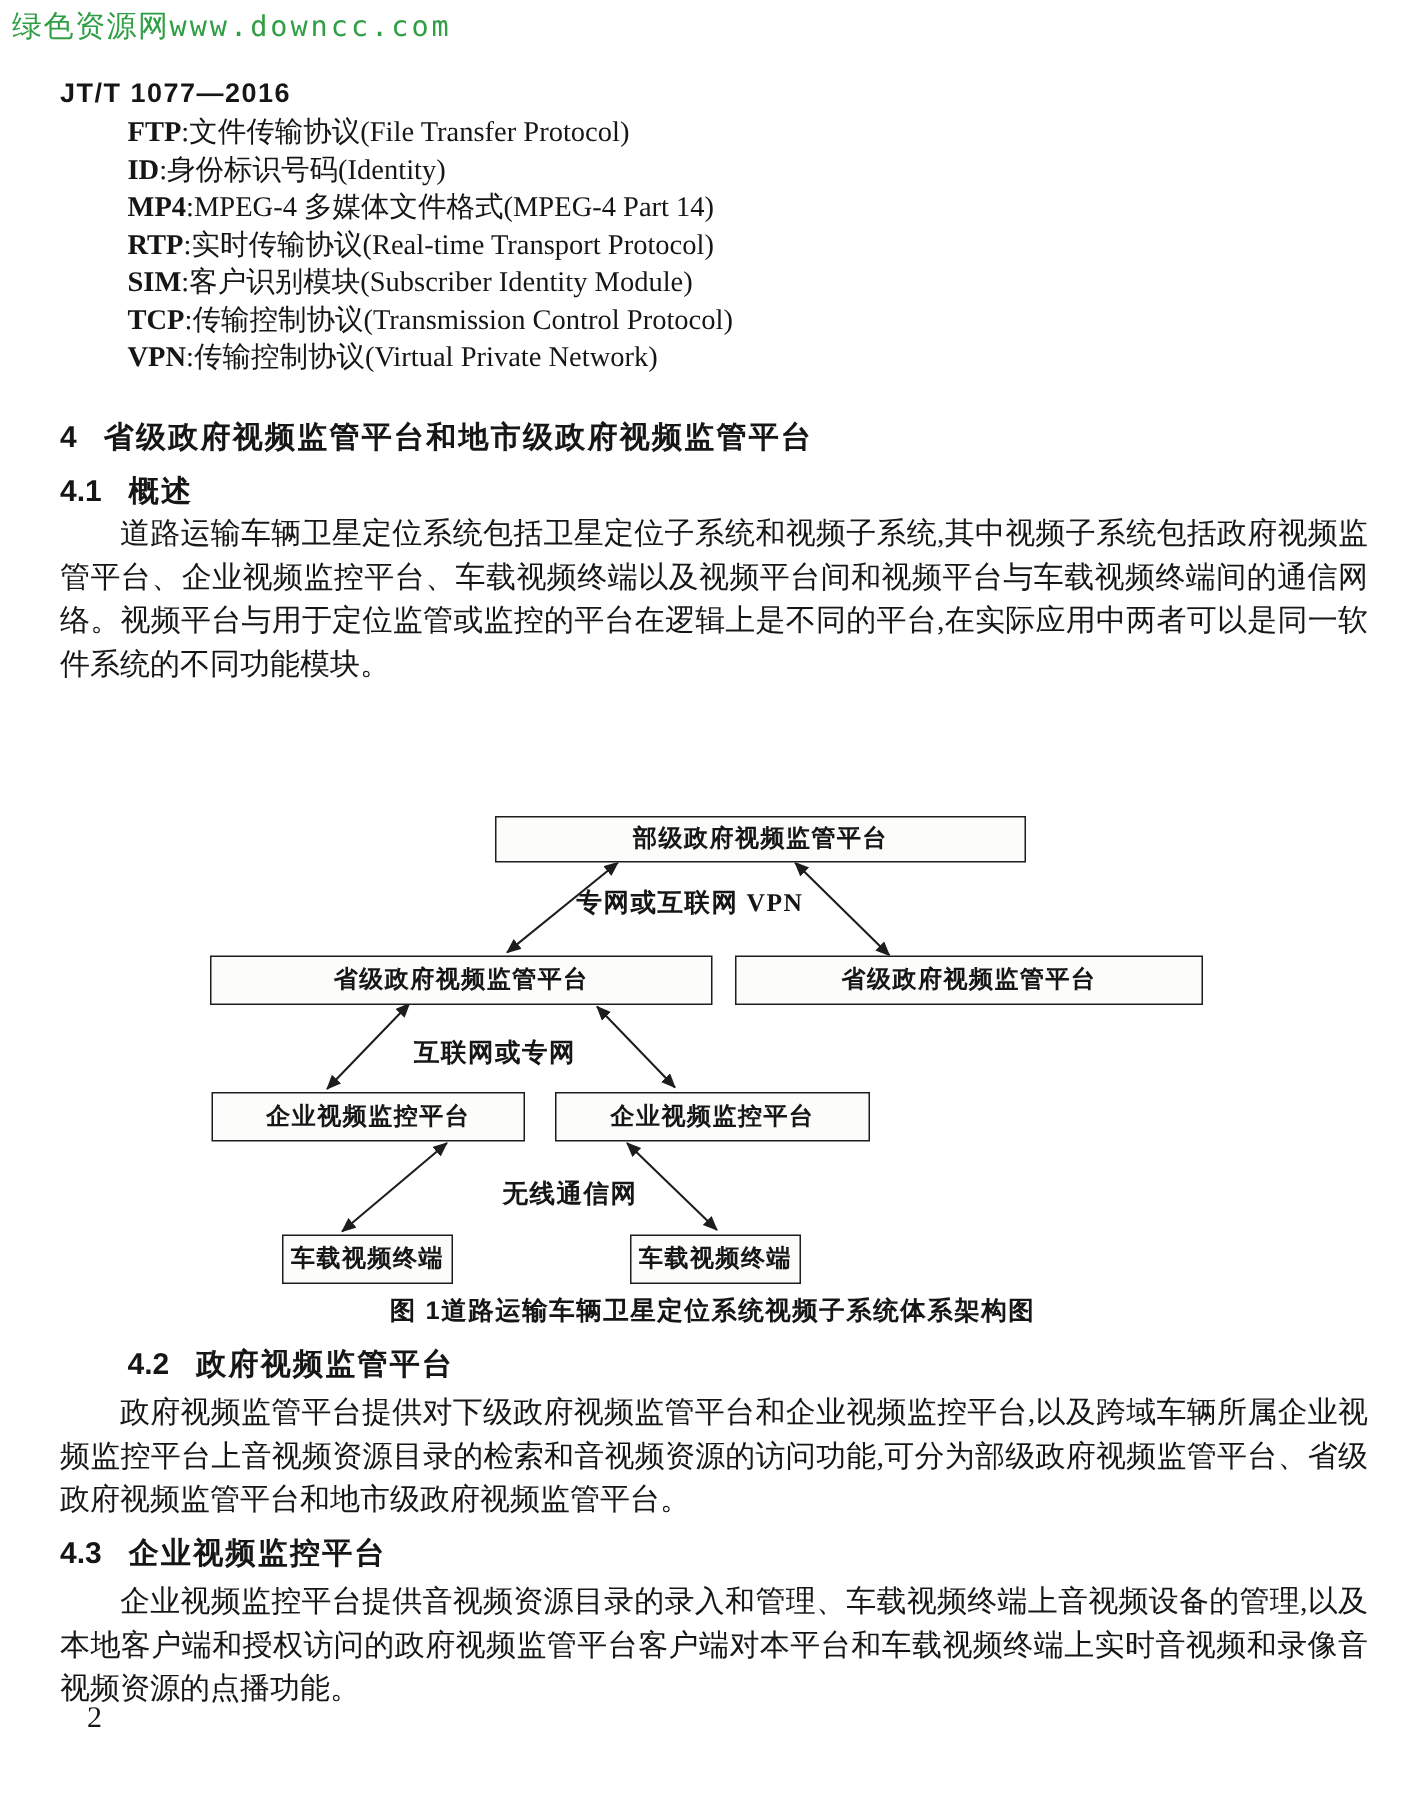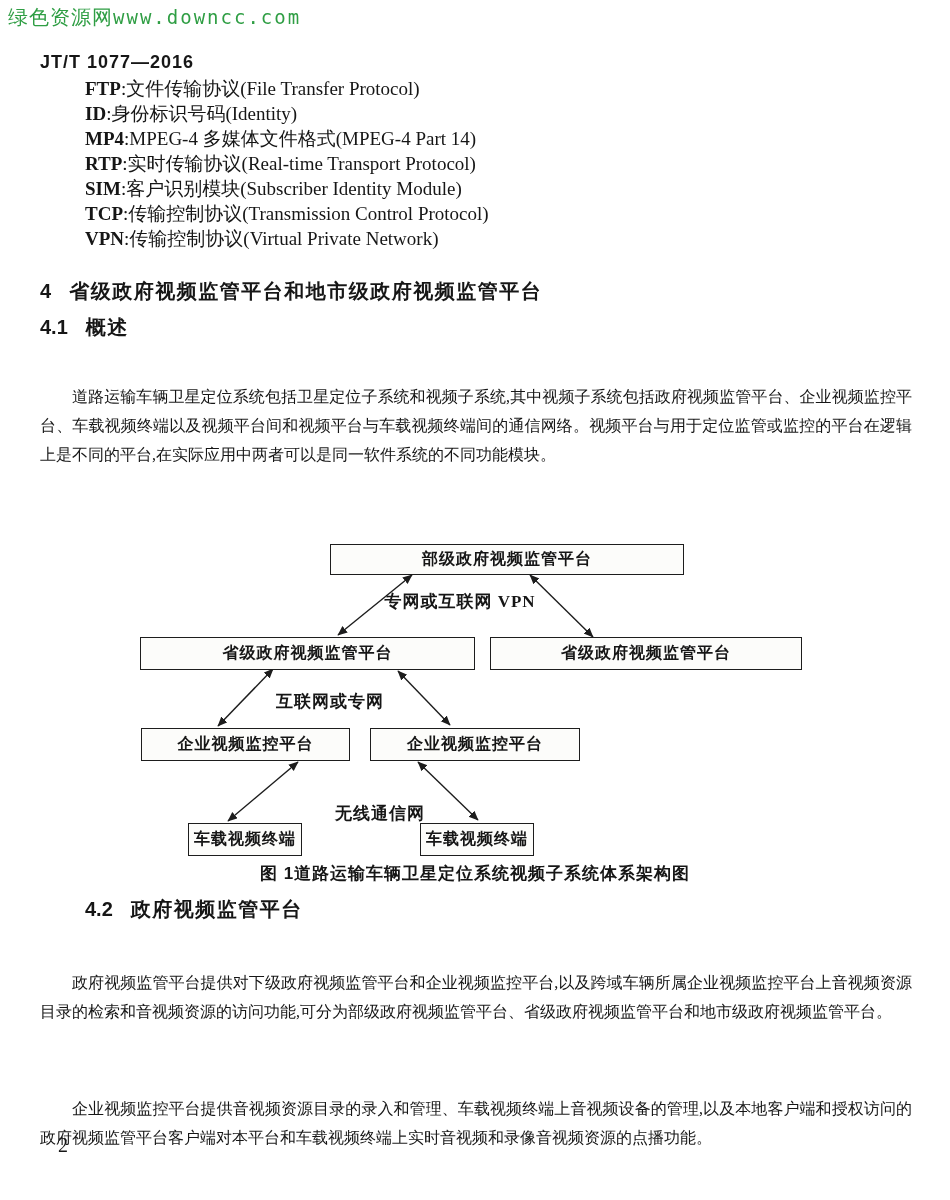--- a/index.html
+++ b/index.html
@@ -39,23 +39,22 @@
     white-space:nowrap;
   }
   .heading .num{display:inline-block;margin-right:18px;letter-spacing:0;}
   .h-s4{top:278px;}
   .h-s41{top:314px;}
   .h-s42{top:896px;margin-left:45px;}
   .h-s43{top:1022px;}
   
   .bodyblock{
     position:absolute;left:40px;width:872px;
-    font-size:16px;line-height:29px;
+    font-size:20px;line-height:29px;
     text-align:justify;
-    margin-top:40px;
   }
   .bodyblock p{margin:0;text-indent:2em;}
   .b-s41{top:342px;}
   .b-s42{top:928px;}
   .b-s43{top:1054px;}
   
   .figure{
     position:absolute;left:95px;top:540px;width:720px;height:350px;
   }
   .figure svg{position:absolute;left:0;top:0;}
@@ -74,21 +73,21 @@
   .n-ent-r{left:275px;top:188px;width:208px;height:31px;}
   .n-veh-l{left:93px;top:283px;width:112px;height:31px;}
   .n-veh-r{left:325px;top:283px;width:112px;height:31px;}
   .edge-label{
     position:absolute;
     font-weight:bold;font-size:17px;letter-spacing:1px;
     text-align:center;white-space:nowrap;
   }
   .l-vpn{left:245px;top:50px;width:240px;}
   .l-net{left:135px;top:150px;width:200px;}
-  .l-wire{left:185px;top:244px;width:200px;margin-top:18px;}
+  .l-wire{left:185px;top:244px;width:200px;}
   .figcaption{
     position:absolute;left:0;top:862px;width:950px;
     text-align:center;
     font-family:"Liberation Sans","DejaVu Sans",sans-serif;
     font-weight:bold;font-size:17px;letter-spacing:1px;
   }
   .figcaption .cap-num{margin-right:0;}
   
   .page-number{
     position:absolute;left:58px;top:1134px;
@@ -159,19 +158,22 @@
     <span class="cap-num">图 1</span><span>道路运输车辆卫星定位系统视频子系统体系架构图</span>
   </div>
 
   <div class="heading h-s42">
     <span class="num">4.2</span><span>政府视频监管平台</span>
   </div>
   <div class="bodyblock b-s42">
     <p>政府视频监管平台提供对下级政府视频监管平台和企业视频监控平台,以及跨域车辆所属企业视频监控平台上音视频资源目录的检索和音视频资源的访问功能,可分为部级政府视频监管平台、省级政府视频监管平台和地市级政府视频监管平台。</p>
   </div>
 
+  <div class="heading h-s43">
+    <span class="num">4.3</span><span>企业视频监控平台</span>
+  </div>
   <div class="bodyblock b-s43">
     <p>企业视频监控平台提供音视频资源目录的录入和管理、车载视频终端上音视频设备的管理,以及本地客户端和授权访问的政府视频监管平台客户端对本平台和车载视频终端上实时音视频和录像音视频资源的点播功能。</p>
   </div>
 
   <div class="page-number">2</div>
 
 </div>
 
 </body></html>

